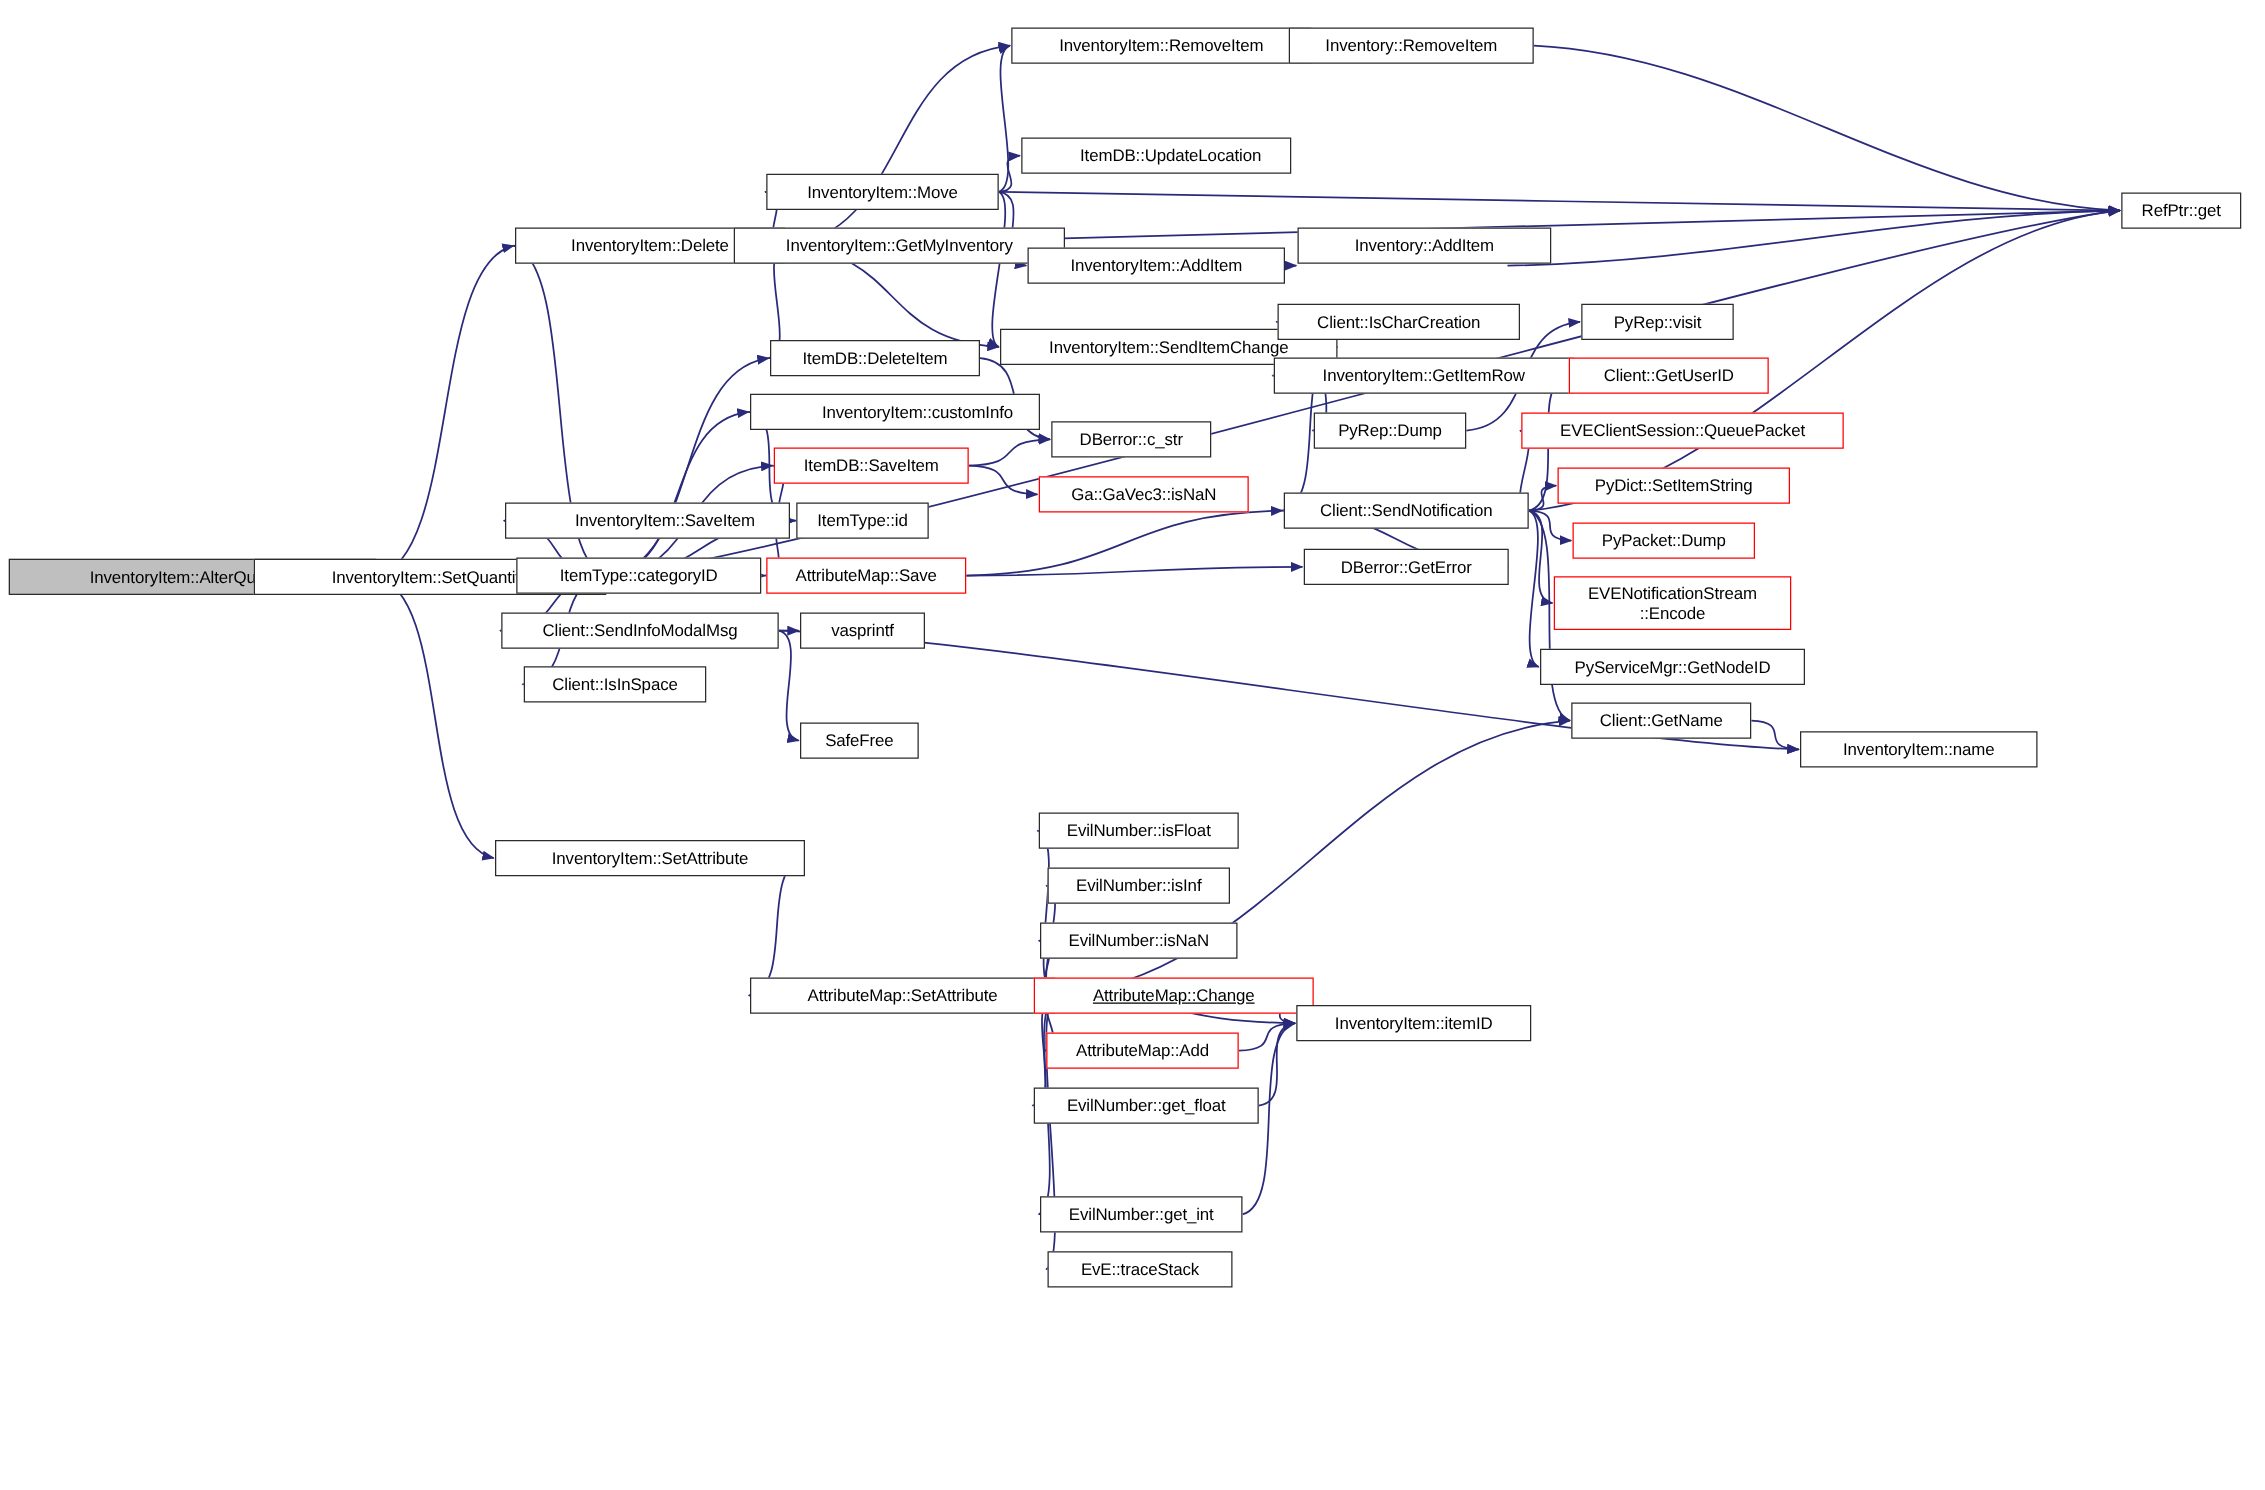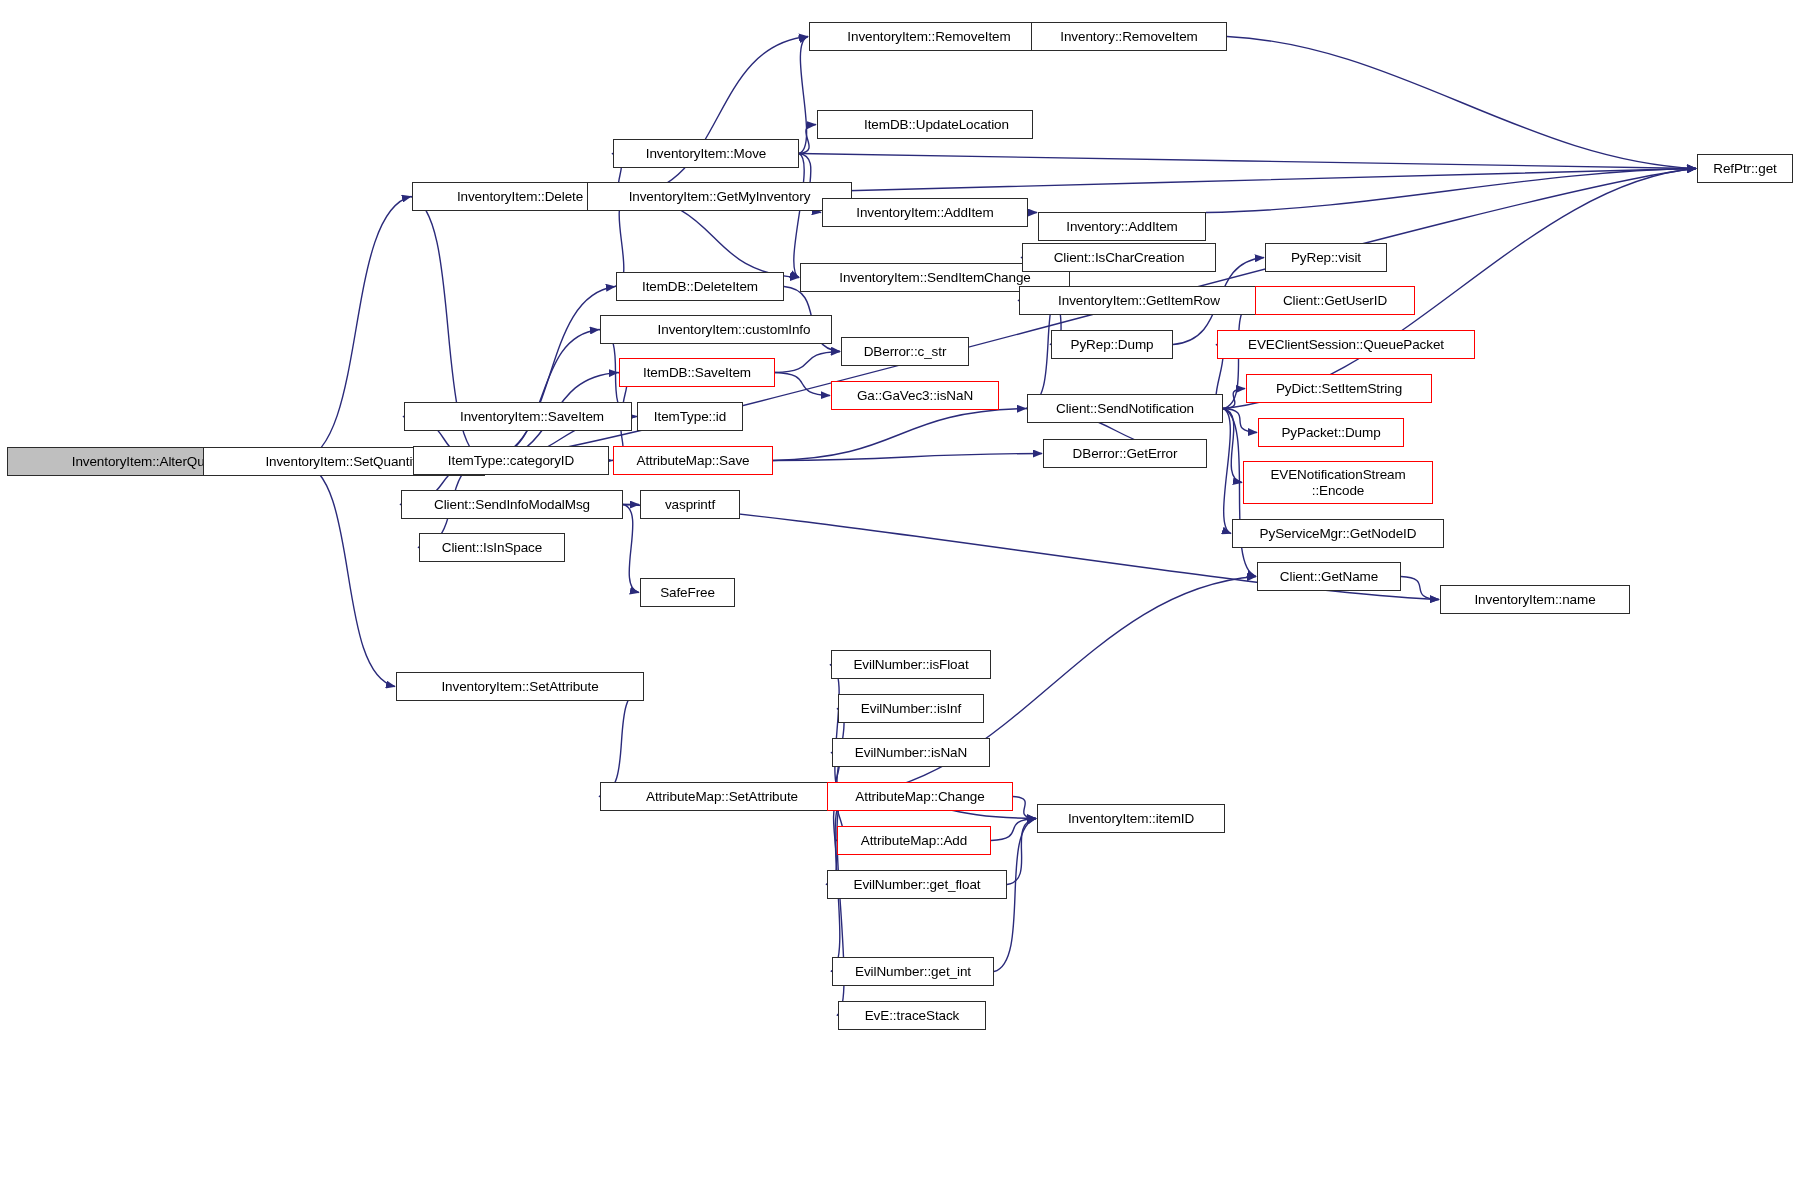--- a/index.html
+++ b/index.html
@@ -112,21 +112,21 @@
   <div id="node-layer">
       <div class="node root" style="left: 7px; top: 447px; width: 294px; height: 29px;"><span>InventoryItem::AlterQuantity</span></div>
       <div class="node" style="left: 203px; top: 447px; width: 282px; height: 29px;"><span>InventoryItem::SetQuantity</span></div>
       <div class="node" style="left: 412px; top: 182px; width: 216px; height: 29px;"><span>InventoryItem::Delete</span></div>
       <div class="node" style="left: 809px; top: 22px; width: 240px; height: 29px;"><span>InventoryItem::RemoveItem</span></div>
       <div class="node" style="left: 1031px; top: 22px; width: 196px; height: 29px;"><span>Inventory::RemoveItem</span></div>
       <div class="node" style="left: 817px; top: 110px; width: 216px; height: 29px; padding-left: 23px;"><span>ItemDB::UpdateLocation</span></div>
       <div class="node" style="left: 613px; top: 139px; width: 186px; height: 29px;"><span>InventoryItem::Move</span></div>
       <div class="node" style="left: 587px; top: 182px; width: 265px; height: 29px;"><span>InventoryItem::GetMyInventory</span></div>
       <div class="node" style="left: 822px; top: 198px; width: 206px; height: 29px;"><span>InventoryItem::AddItem</span></div>
-      <div class="node" style="left: 1038px; top: 212px; width: 168px; height: 29px;"><span>Inventory::AddItem</span></div>
+      <div class="node" style="left: 1038px; top: 182px; width: 203px; height: 29px;"><span>Inventory::AddItem</span></div>
       <div class="node" style="left: 1697px; top: 154px; width: 96px; height: 29px;"><span>RefPtr::get</span></div>
       <div class="node" style="left: 616px; top: 272px; width: 168px; height: 29px;"><span>ItemDB::DeleteItem</span></div>
       <div class="node" style="left: 800px; top: 263px; width: 270px; height: 29px;"><span>InventoryItem::SendItemChange</span></div>
       <div class="node" style="left: 1022px; top: 243px; width: 194px; height: 29px;"><span>Client::IsCharCreation</span></div>
       <div class="node" style="left: 1019px; top: 286px; width: 240px; height: 29px;"><span>InventoryItem::GetItemRow</span></div>
       <div class="node" style="left: 1051px; top: 330px; width: 122px; height: 29px;"><span>PyRep::Dump</span></div>
       <div class="node" style="left: 1265px; top: 243px; width: 122px; height: 29px;"><span>PyRep::visit</span></div>
       <div class="node red" style="left: 1255px; top: 286px; width: 160px; height: 29px;"><span>Client::GetUserID</span></div>
       <div class="node red" style="left: 1217px; top: 330px; width: 258px; height: 29px;"><span>EVEClientSession::QueuePacket</span></div>
       <div class="node red" style="left: 1246px; top: 374px; width: 186px; height: 29px;"><span>PyDict::SetItemString</span></div>
@@ -148,20 +148,20 @@
       <div class="node red" style="left: 613px; top: 446px; width: 160px; height: 29px;"><span>AttributeMap::Save</span></div>
       <div class="node" style="left: 401px; top: 490px; width: 222px; height: 29px;"><span>Client::SendInfoModalMsg</span></div>
       <div class="node" style="left: 640px; top: 490px; width: 100px; height: 29px;"><span>vasprintf</span></div>
       <div class="node" style="left: 419px; top: 533px; width: 146px; height: 29px;"><span>Client::IsInSpace</span></div>
       <div class="node" style="left: 640px; top: 578px; width: 95px; height: 29px;"><span>SafeFree</span></div>
       <div class="node" style="left: 396px; top: 672px; width: 248px; height: 29px;"><span>InventoryItem::SetAttribute</span></div>
       <div class="node" style="left: 600px; top: 782px; width: 244px; height: 29px;"><span>AttributeMap::SetAttribute</span></div>
       <div class="node" style="left: 831px; top: 650px; width: 160px; height: 29px;"><span>EvilNumber::isFloat</span></div>
       <div class="node" style="left: 838px; top: 694px; width: 146px; height: 29px;"><span>EvilNumber::isInf</span></div>
       <div class="node" style="left: 832px; top: 738px; width: 158px; height: 29px;"><span>EvilNumber::isNaN</span></div>
-      <div class="node red" style="left: 827px; top: 782px; width: 186px; height: 29px;"><span>AttributeMap::Change</span></div>
+      <div class="node red" style="left: 827px; top: 782px; width: 224px; height: 29px; text-decoration: underline;"><span>AttributeMap::Change</span></div>
       <div class="node red" style="left: 837px; top: 826px; width: 154px; height: 29px;"><span>AttributeMap::Add</span></div>
       <div class="node" style="left: 827px; top: 870px; width: 180px; height: 29px;"><span>EvilNumber::get_float</span></div>
       <div class="node" style="left: 832px; top: 957px; width: 162px; height: 29px;"><span>EvilNumber::get_int</span></div>
       <div class="node" style="left: 838px; top: 1001px; width: 148px; height: 29px;"><span>EvE::traceStack</span></div>
       <div class="node" style="left: 1037px; top: 804px; width: 188px; height: 29px;"><span>InventoryItem::itemID</span></div>
     </div>
 </div>
 
 </body></html>

